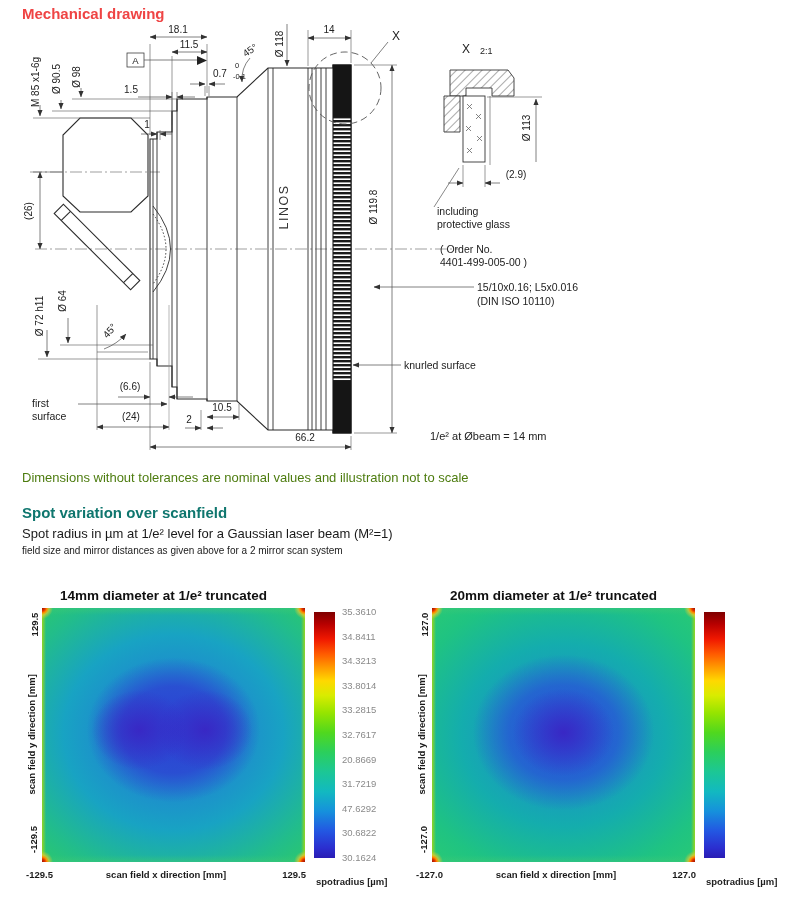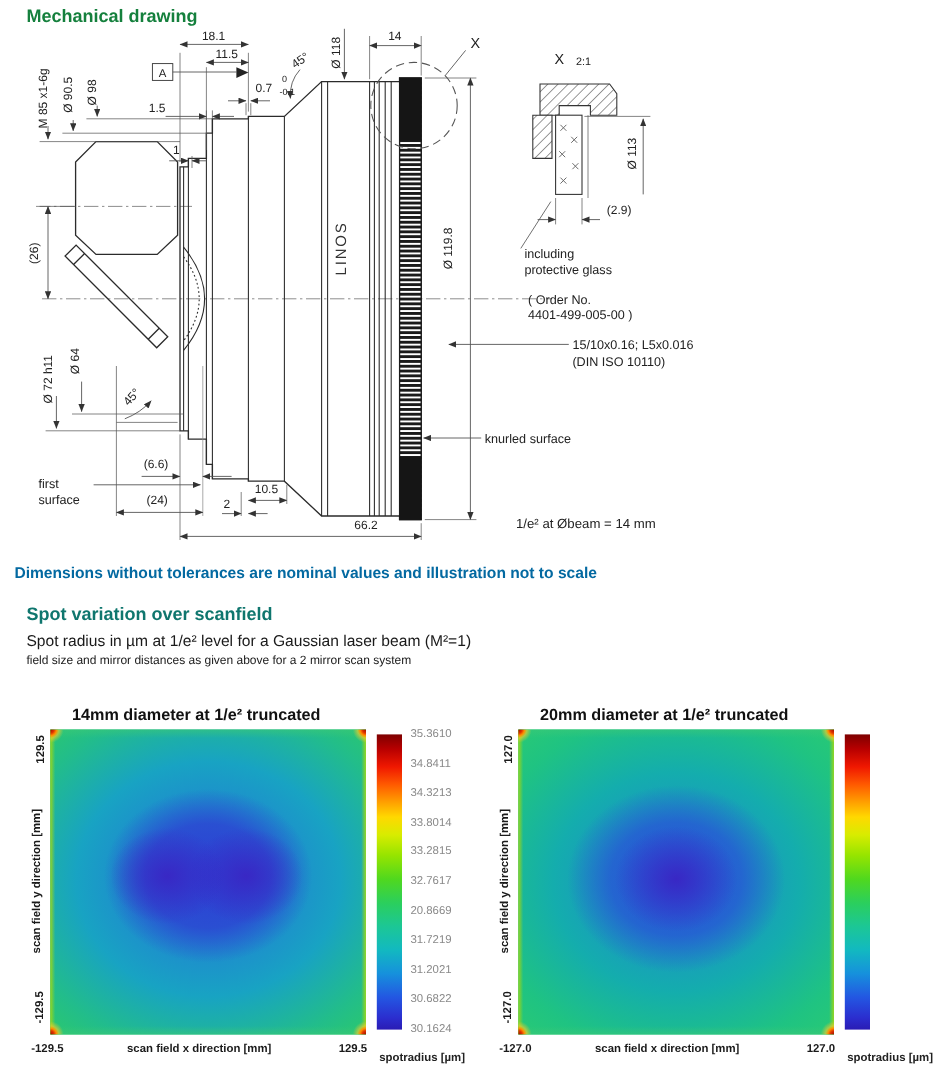--- a/index.html
+++ b/index.html
@@ -1,19 +1,19 @@
 <!DOCTYPE html>
 <html><head>
 <meta charset="utf-8">
 <style>
   html,body{margin:0;padding:0;}
   body{width:790px;height:906px;background:#fff;font-family:"Liberation Sans",sans-serif;color:#1a1a1a;position:relative;overflow:hidden;}
   .abs{position:absolute;}
-  .h1{left:22px;top:5px;font-size:15px;font-weight:bold;color:#15803d;}
-  .note{left:12px;top:470px;font-size:13px;color:#0369a1;font-weight:bold;}
+  .h1{left:22px;top:5px;font-size:15px;font-weight:bold;color:#ef4444;}
+  .note{left:22px;top:470px;font-size:13px;color:#4d7c0f;}
   .h2{left:22px;top:504px;font-size:15px;font-weight:bold;color:#0f766e;}
   .p1{left:22px;top:526px;font-size:13px;}
   .p2{left:22px;top:545px;font-size:10px;}
 
   svg text{font-family:"Liberation Sans",sans-serif;fill:#222;}
   .dimtx{font-size:10px;}
   .smtx{font-size:7.5px;}
   .anntx{font-size:10.5px;}
 
   
@@ -307,21 +307,21 @@
   <div class="colorbar"></div>
   <div class="cbar-ticks">
     <span>35.3610</span>
     <span>34.8411</span>
     <span>34.3213</span>
     <span>33.8014</span>
     <span>33.2815</span>
     <span>32.7617</span>
     <span>20.8669</span>
     <span>31.7219</span>
-    <span>31.2021</span>
+    <span>47.6292</span>
     <span>30.6822</span>
     <span>30.1624</span>
   </div>
   <div class="xaxis">
     <span class="xl">-129.5</span>
     <span class="xc">scan field x direction [mm]</span>
     <span class="xr">129.5</span>
   </div>
   <div class="cbar-label">spotradius [µm]</div>
 </div>

